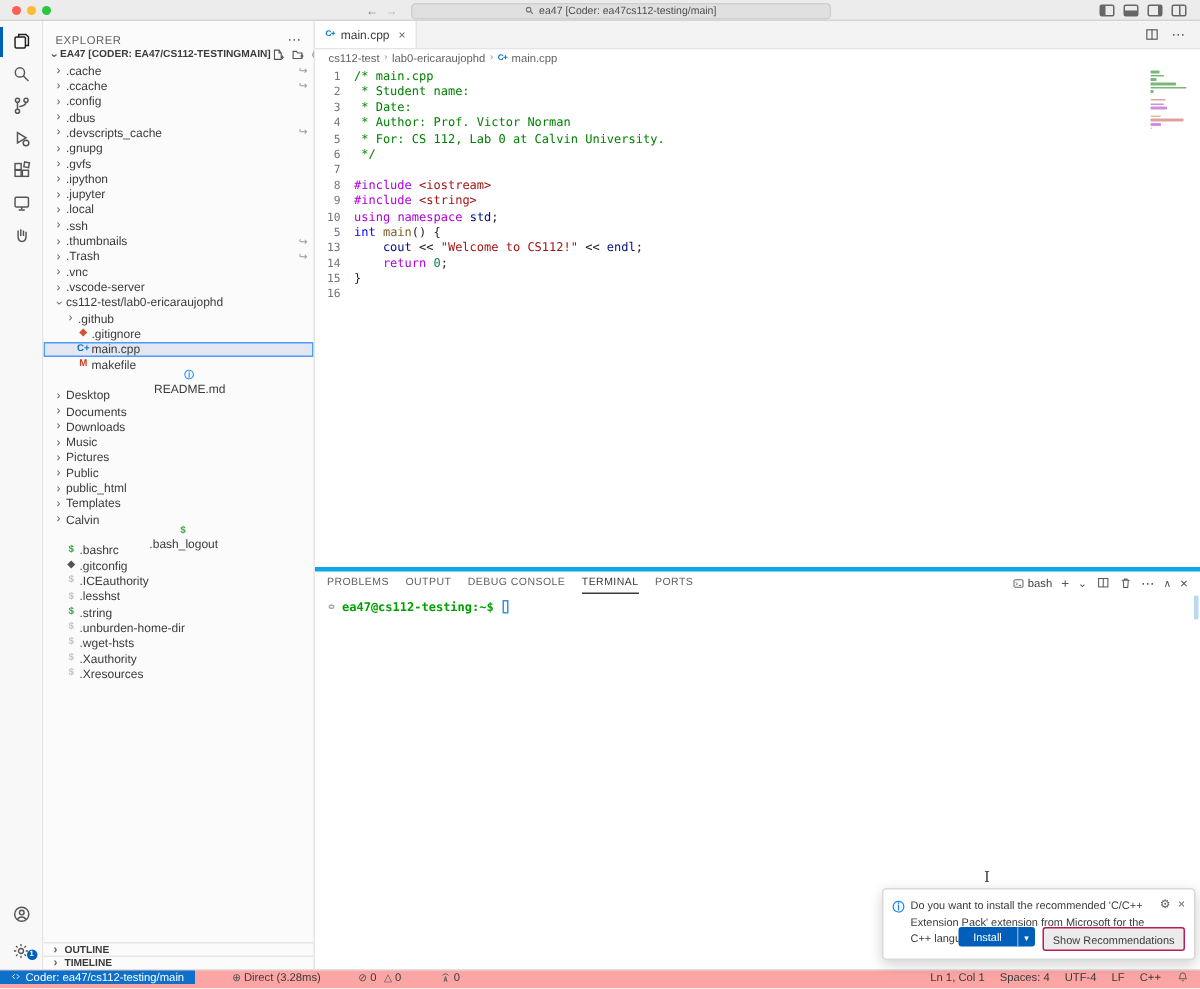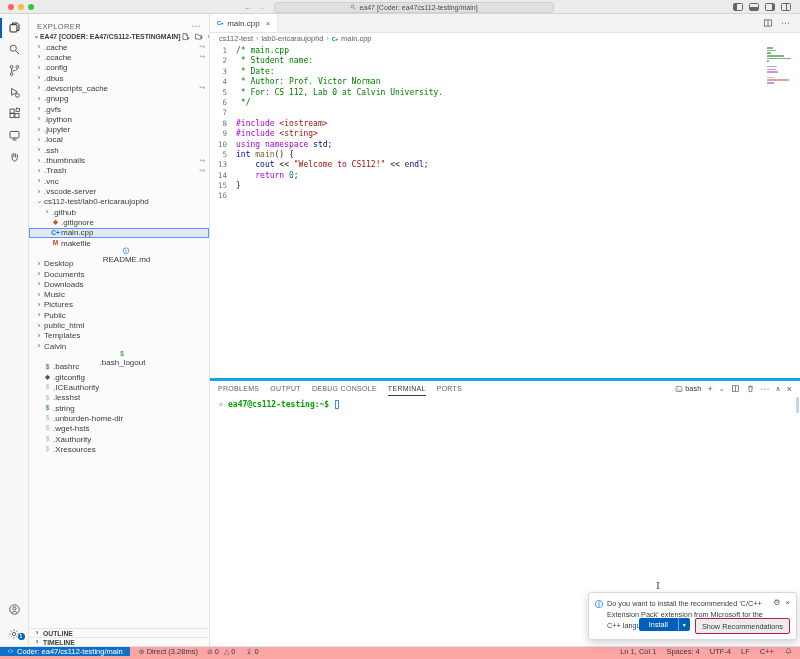--- a/index.html
+++ b/index.html
@@ -74,21 +74,21 @@
   .deco.dot{background:#2472c8}
   .deco.circle{width:3.5px;height:3.5px;border:1px solid #a9a9a9;background:#fff}
   .t-prompt{color:#00a000;font-weight:bold}
   .t-cmd,.t-out{color:#222}
   .cursor{display:inline-block;width:4.5px;height:9px;border:1px solid #3b8eea;vertical-align:-1.5px;margin-left:1px}
   .term-scroll{position:absolute;right:1px;top:16px;width:3px;height:16px;background:#bcd8f2;border-radius:1px}
   
   .statusbar{height:13px;background:#fca5a5;border-top:1px solid #e0e0e0;display:flex;align-items:flex-start;font-size:7.5px;color:#3b3b3b}
   .remote{background:#0e70c8;color:#fff;display:flex;align-items:center;gap:3px;padding:0 7px}
   .remote svg{stroke:#fff;fill:none;stroke-width:1.4}
-  .sitem{display:flex;align-items:center;gap:2px;margin-left:9px}
+  .sitem{display:flex;align-items:center;gap:2px;margin-left:25px}
   .sb-right{margin-left:auto;display:flex;align-items:center;gap:0;padding-right:7px}
   .sb-right .sitem{margin-left:0;margin-right:10px}
   .sb-right svg{stroke:#555;fill:none;stroke-width:1.1}
   .sicon{font-size:7px;color:#555}
   
   .toast{position:absolute;left:588px;top:592px;width:209px;height:48px;background:#fff;border:1px solid #d9d9d9;border-radius:3px;box-shadow:0 3px 9px rgba(0,0,0,.18);padding:6px 6px 5px 6px;z-index:50}
   .toast-msg{position:relative;font-size:7.3px;line-height:1.5;padding-left:12px;padding-right:20px;color:#3b3b3b}
   .toast-info{position:absolute;left:0;top:0;color:#1a85ff;font-size:8px;font-weight:bold}
   .toast-ctl{position:absolute;right:6px;top:5px;display:flex;gap:5px;color:#616161;font-size:8px}
   .toast-btns{position:absolute;right:6px;bottom:5px;display:flex;gap:5px}

